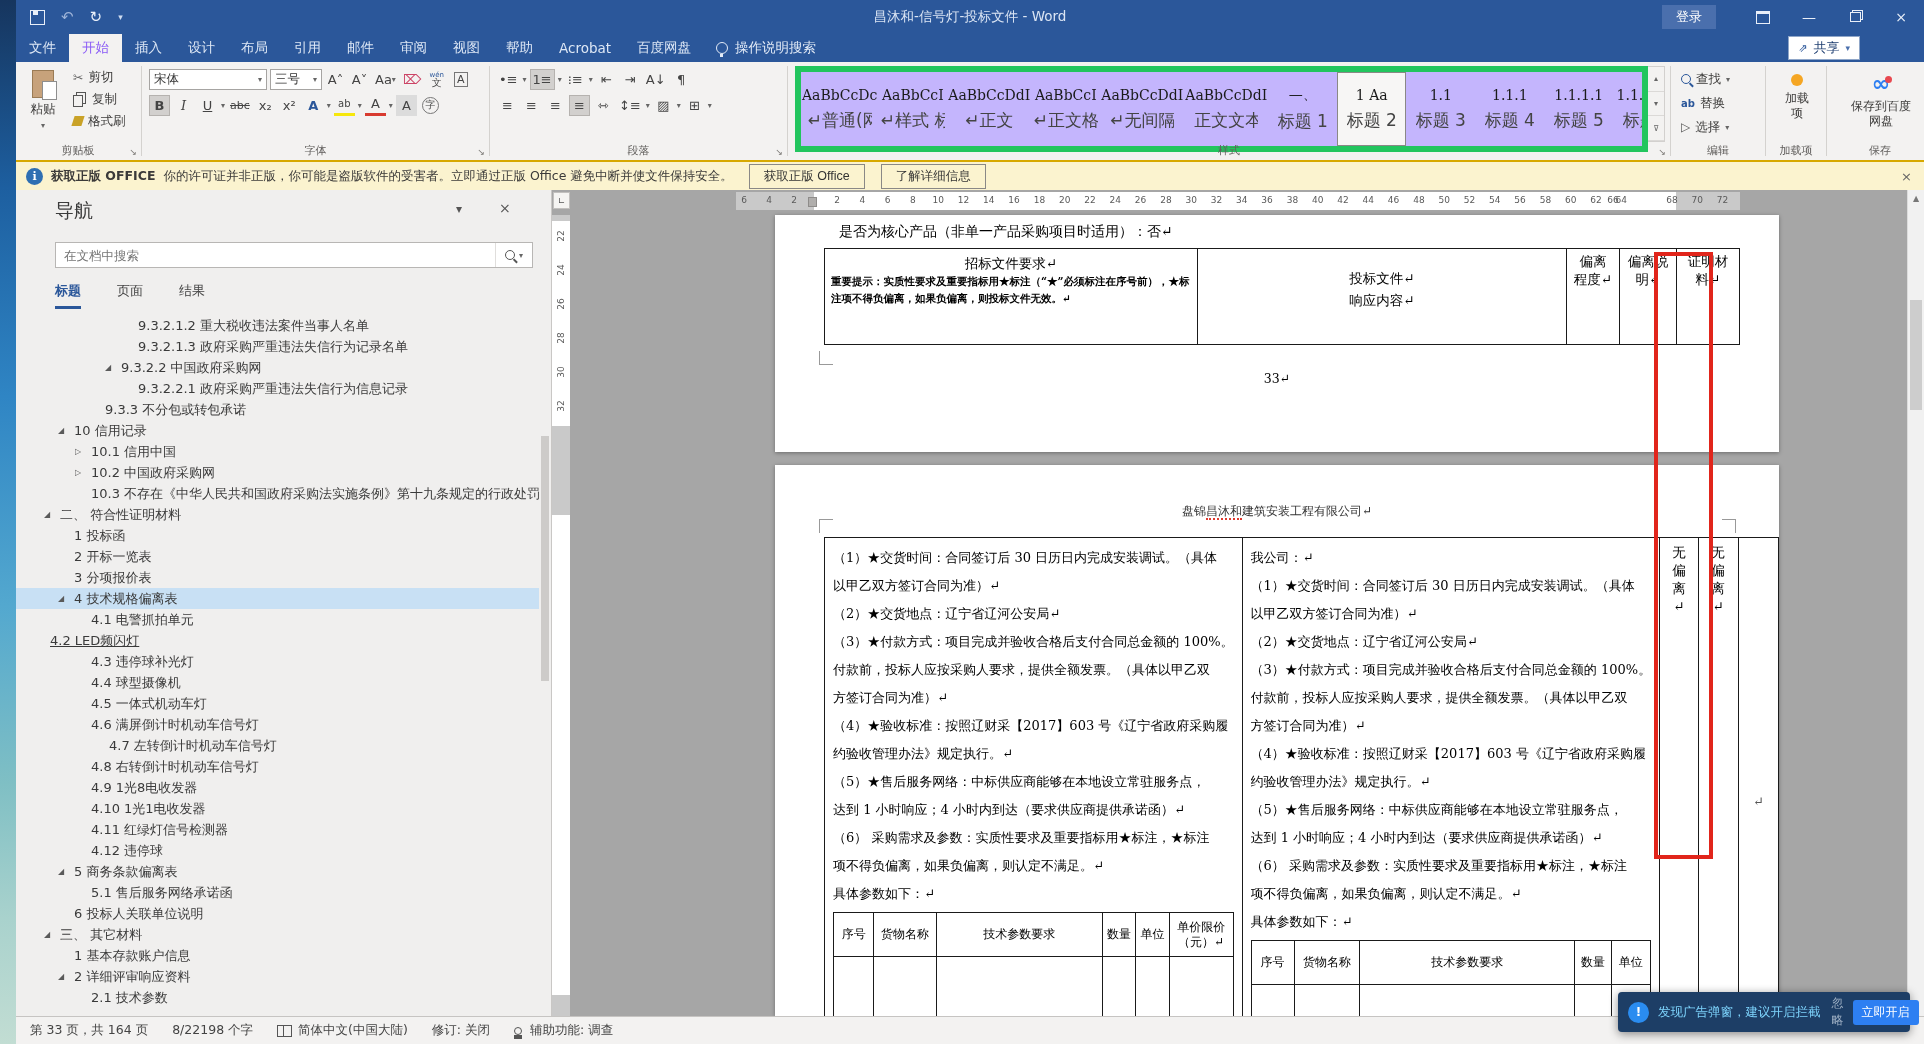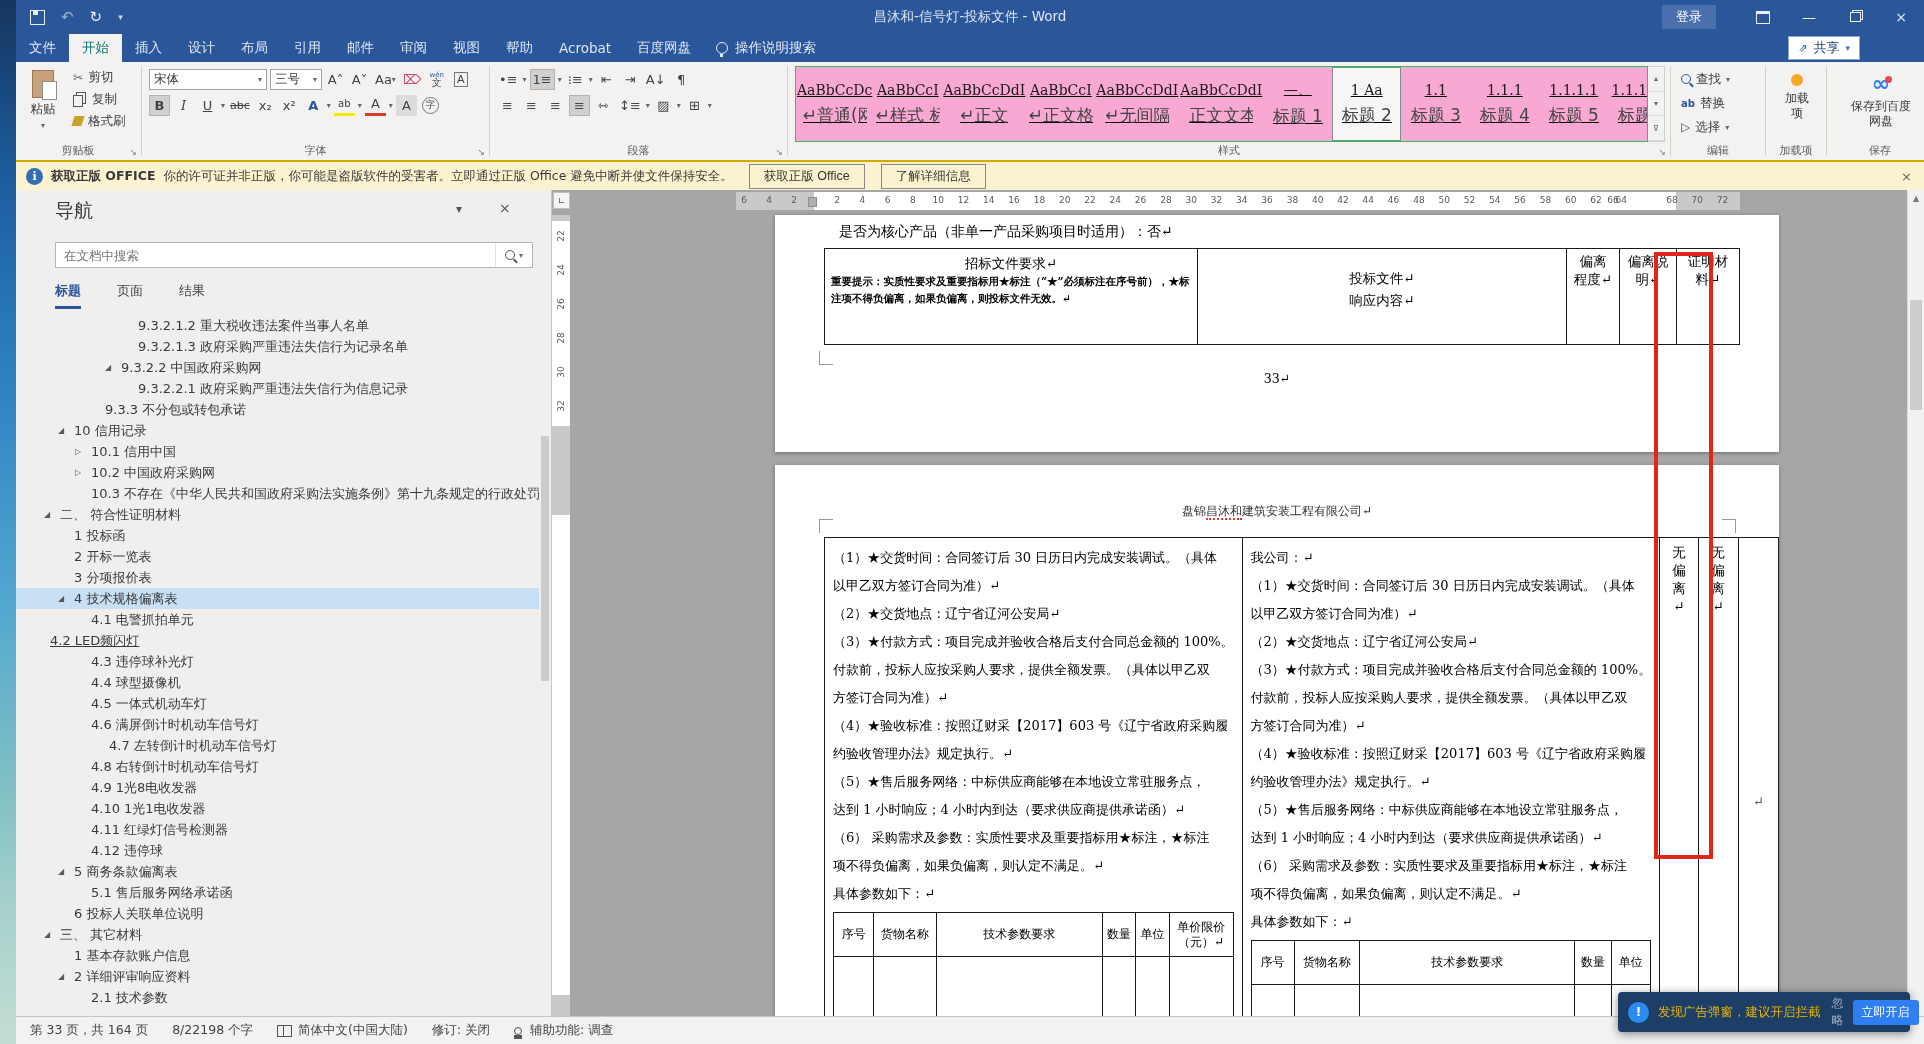--- a/index.html
+++ b/index.html
@@ -22,21 +22,21 @@
     font-size:13.5px;color:#dbe5f4;pointer-events:none;}
   .tb-right{position:absolute;right:0;top:0;height:34px;display:flex;align-items:stretch;}
   .signin{display:flex;align-items:center;padding:0 14px;margin:5px 24px 5px 0;background:#4a6fad;font-size:13px;color:#fff;}
   .wc{width:46px;display:flex;align-items:center;justify-content:center;font-size:14px;color:#e9eff9;}
   .ic-ribopts{width:12px;height:9px;border:1px solid #e9eff9;border-top-width:3px;}
   .ic-restore{width:9px;height:8px;border:1px solid #e9eff9;box-shadow:2px -2px 0 -1px #2b579a,2px -2px 0 0 #e9eff9;}
 
   
   .tabrow{position:absolute;left:0;top:34px;right:0;height:28px;background:#2b579a;display:flex;align-items:stretch;font-size:13.5px;color:#dde7f5;}
   .tab{display:flex;align-items:center;padding:0 13px;cursor:default;}
-  .tab.active{background:#f3f2f1;color:#0f766e;}
+  .tab.active{background:#f3f2f1;color:#8b5cf6;}
   .tab-search{display:flex;align-items:center;gap:7px;padding:0 12px;color:#e3ebf7;}
   .bulb{width:10px;height:10px;border:1.3px solid #e3ebf7;border-radius:50%;position:relative;}
   .bulb::after{content:"";position:absolute;left:2.5px;bottom:-4px;width:3px;height:3px;background:#e3ebf7;}
   .share{position:absolute;right:64px;top:36px;height:22px;display:flex;align-items:center;gap:6px;padding:0 9px;
     background:#fff;border:1px solid #8fa6c8;color:#1f3f71;font-size:13px;z-index:5;}
   .share .arr{font-size:9px;color:#4a6fad;}
 
   
   .ribbon{position:absolute;left:0;top:62px;right:0;height:98px;background:#f3f2f1;border-bottom:1px solid #c3c0bd;display:flex;}
   .group{position:relative;flex:0 0 auto;height:98px;padding:4px 4px 16px 6px;box-sizing:border-box;}
@@ -61,21 +61,21 @@
     font-size:12.5px;color:#333;padding:0 4px;box-sizing:border-box;}
   .u-red{border-bottom:3px solid #d83b30;line-height:12px;}
   .u-yel{border-bottom:3px solid #f6e70c;line-height:12px;}
   .blue-a{color:#2b579a;font-weight:bold;}
   .box-a{border:1px solid #777;padding:0 2px;font-size:11px;}
   .circ-a{border:1px solid #777;border-radius:50%;width:15px;height:15px;font-size:10px;display:flex;align-items:center;justify-content:center;}
   .wen{display:flex;flex-direction:column;align-items:center;font-size:10px;line-height:8px;color:#444;text-align:right;}
   .wen i{font-style:normal;font-size:7px;color:#2b579a;}
   
   .g-styles .gallery-wrap{display:flex;}
-  .gallery{width:852px;height:74px;background:#f9a8d4;border:1px solid #22c55e;display:flex;overflow:hidden;text-decoration:underline;}
+  .gallery{width:852px;height:74px;background:#c4b5fd;border:6px solid #22c55e;display:flex;overflow:hidden;}
   .chip{flex:0 0 69px;display:flex;flex-direction:column;align-items:center;justify-content:center;gap:6px;border:1px solid transparent;box-sizing:border-box;}
   .chip.sel{border:1px solid #8a8886;background:#f7f6f5;}
   .chip .pv{font-family:"DejaVu Serif","Liberation Serif",serif;font-size:14px;color:#1a1a1a;white-space:nowrap;}
   .chip .nm{font-size:17px;color:#444;white-space:nowrap;max-width:64px;overflow:hidden;}
   .gstrip{width:16px;height:74px;border:1px solid #d2d0ce;border-left:none;background:#f3f2f1;display:flex;flex-direction:column;}
   .gstrip span{flex:1;display:flex;align-items:center;justify-content:center;font-size:8px;color:#666;border-bottom:1px solid #dbd9d7;}
   
   .g-edit .g-body{display:flex;flex-direction:column;gap:2px;padding-top:2px;}
   .mag{width:8px;height:8px;border:1.5px solid #2b579a;border-radius:50%;position:relative;display:inline-block;}
   .mag::after{content:"";position:absolute;width:5px;height:1.5px;background:#2b579a;transform:rotate(45deg);right:-4px;bottom:-2px;}
@@ -170,21 +170,21 @@
   .book-ic::after{content:"";position:absolute;left:5px;top:0;bottom:0;width:1px;background:#555;}
   .person-ic{width:6px;height:6px;border-radius:50%;border:1.5px solid #555;position:relative;margin-right:2px;}
   .person-ic::after{content:"";position:absolute;left:-1px;top:7px;width:8px;height:4px;background:#555;}
 
   
   .redbox{position:absolute;left:1654px;top:252px;width:59px;height:607px;border:4px solid #e1251b;box-sizing:border-box;z-index:40;}
   .popup{position:absolute;right:14px;bottom:12px;width:292px;height:40px;background:#1d3e66;border-radius:4px;z-index:50;
     display:flex;align-items:center;gap:9px;padding:0 10px;box-sizing:border-box;box-shadow:0 2px 10px rgba(0,0,0,.45);}
   .popup .pic{width:21px;height:21px;border-radius:50%;background:#2a8cf0;color:#fff;font-size:12px;font-weight:bold;
     display:flex;align-items:center;justify-content:center;flex:0 0 auto;}
-  .popup .msg{font-size:12.5px;color:#eab308;white-space:nowrap;}
+  .popup .msg{font-size:12.5px;color:#7dd3fc;white-space:nowrap;}
   .popup .ign{font-size:12px;color:#9fb0c4;margin-left:2px;}
   .popup .act{font-size:12px;color:#fff;background:#2d7ff2;border-radius:3px;padding:4px 9px;white-space:nowrap;}
 </style>
 </head>
 <body>
 
 <div class="screen">
   <div class="wallpaper"></div>
 
   <div class="window">

